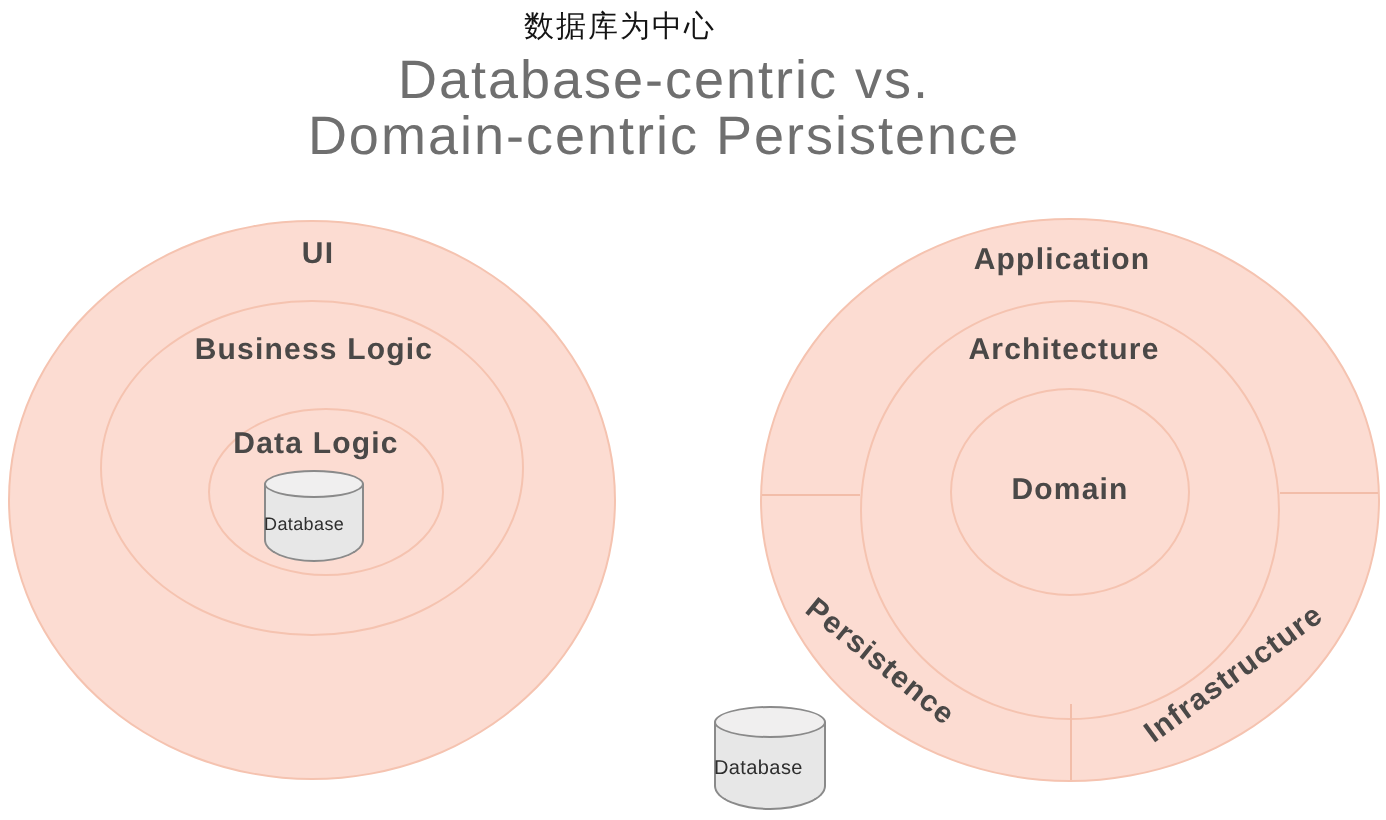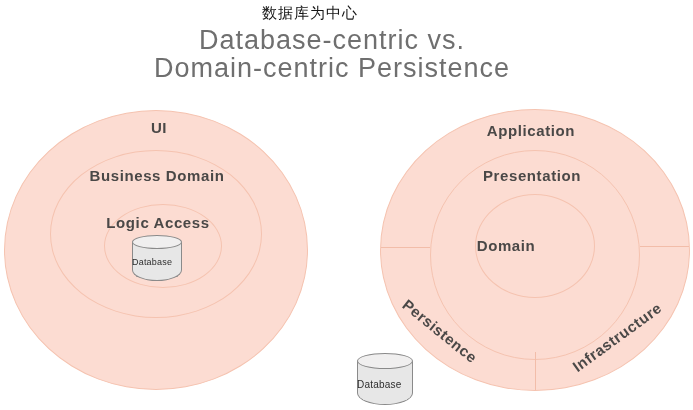--- a/index.html
+++ b/index.html
@@ -41,21 +41,21 @@
   .ring-label{
     position:absolute;transform:translate(-50%,-50%);
     font-size:15px;font-weight:bold;color:#4a4847;letter-spacing:0.6px;
     white-space:nowrap;
   }
   .lbl-ui{left:159px;top:127px;text-align:right;}
   .lbl-bl{left:157px;top:175px;}
   .lbl-da{left:158px;top:222px;}
   .lbl-pres{left:531px;top:130px;}
   .lbl-app{left:532px;top:175px;}
-  .lbl-dom{left:506px;top:245px;}
+  .lbl-dom{left:535px;top:245px;}
   .lbl-pers{left:440px;top:331px;transform:translate(-50%,-50%) rotate(39deg);}
   .lbl-infra{left:617px;top:337px;transform:translate(-50%,-50%) rotate(-36deg);}
   
   .cylinder{position:absolute;}
   .cyl-left{left:132px;top:235px;width:50px;height:46px;}
   .cyl-right{left:357px;top:353px;width:56px;height:52px;}
   .cyl-body{
     position:absolute;left:0;right:0;bottom:0;
     background:#e7e7e7;border:1px solid #8a8a8a;border-top:none;
     box-sizing:border-box;
@@ -83,39 +83,39 @@
 
   <div class="zh zh-top">数据库为中心</div>
   <div class="title-line title-1">Database-centric vs.</div>
   <div class="title-line title-2">Domain-centric Persistence</div>
 
   <div class="ring l-outer"></div>
   <div class="ring l-middle"></div>
   <div class="ring l-inner"></div>
 
   <div class="ring-label lbl-ui">UI</div>
-  <div class="ring-label lbl-bl">Business Domain</div>
-  <div class="ring-label lbl-da">Logic Access</div>
+  <div class="ring-label lbl-bl">Business Logic</div>
+  <div class="ring-label lbl-da">Data Logic</div>
 
   <div class="cylinder cyl-left">
     <div class="cyl-body"></div>
     <div class="cyl-top"></div>
     <div class="cyl-label">Database</div>
   </div>
 
   <div class="ring r-outer"></div>
   <div class="ring r-middle"></div>
   <div class="ring r-inner"></div>
 
   <div class="divider div-h-left"></div>
   <div class="divider div-h-right"></div>
   <div class="divider div-v-bottom"></div>
 
   <div class="ring-label lbl-pres">Application</div>
-  <div class="ring-label lbl-app">Presentation</div>
+  <div class="ring-label lbl-app">Architecture</div>
   <div class="ring-label lbl-dom">Domain</div>
   <div class="ring-label lbl-pers">Persistence</div>
   <div class="ring-label lbl-infra">Infrastructure</div>
 
   <div class="cylinder cyl-right">
     <div class="cyl-body"></div>
     <div class="cyl-top"></div>
     <div class="cyl-label">Database</div>
   </div>
 

